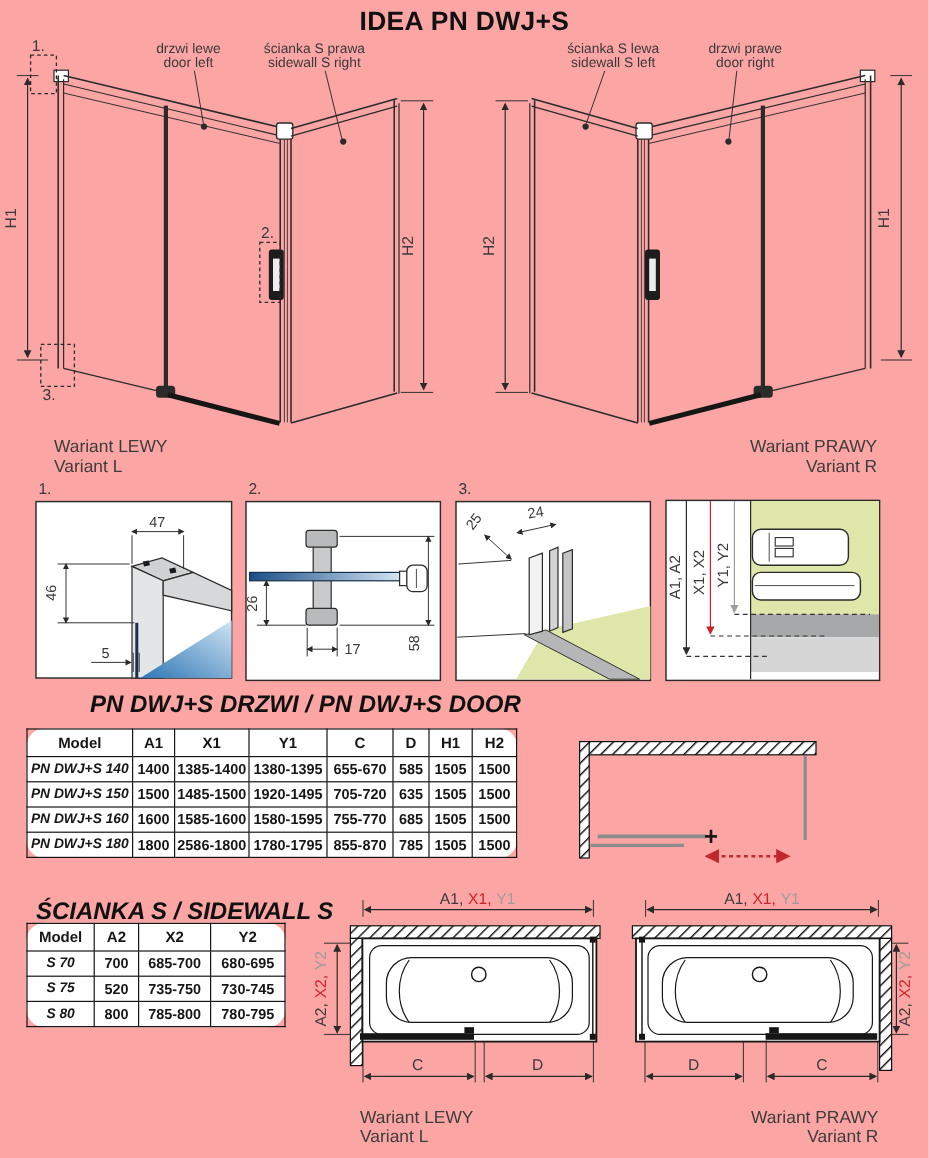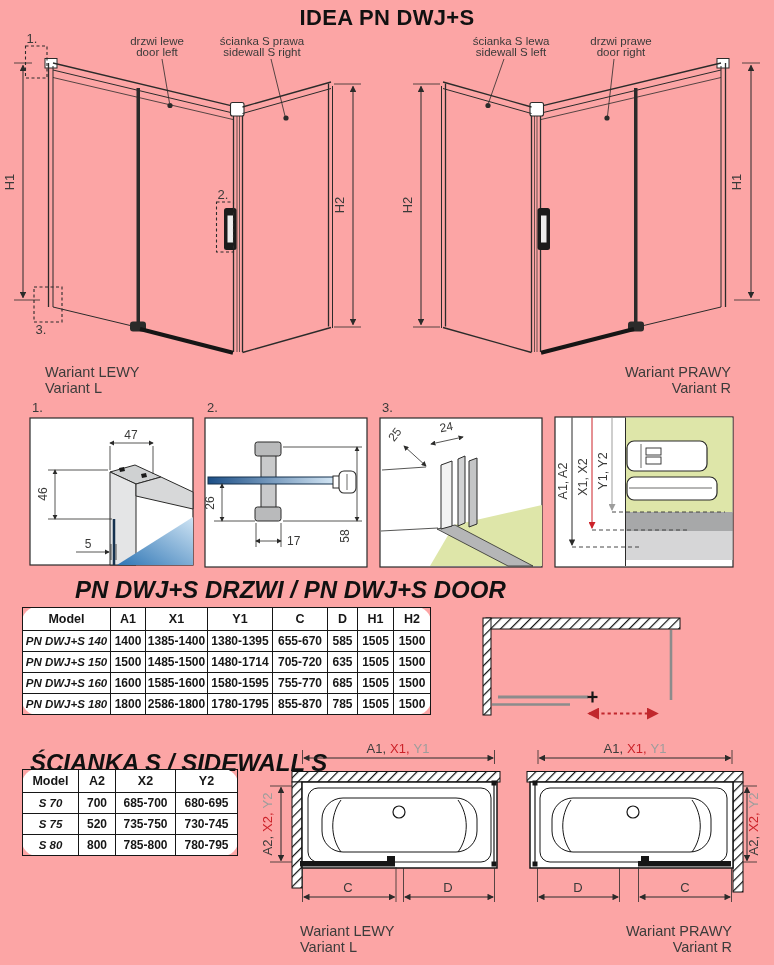--- a/index.html
+++ b/index.html
@@ -1,20 +1,20 @@
 <!DOCTYPE html>
 <html><head>
 <meta charset="utf-8">
 <style>
   html,body{margin:0;padding:0;background:#fff;}
   .page{position:relative;width:774px;height:965px;background:#fca5a5;overflow:hidden;
         font-family:"Liberation Sans",sans-serif;color:#1a1a1a;}
   .title{position:absolute;left:0;top:5px;width:774px;text-align:center;
          font-size:22px;font-weight:bold;letter-spacing:.3px;color:#111;}
-  .heading{position:absolute;font-style:italic;font-weight:bold;font-size:24px;
+  .heading{position:absolute;font-style:italic;font-weight:bold;font-size:20px;
            color:#111;white-space:nowrap;}
   table.spec{position:absolute;border-collapse:collapse;table-layout:fixed;background:#fff;border-radius:15px;}
   .spec th,.spec td{border:1.5px solid #161616;text-align:center;vertical-align:middle;
                     padding:0;overflow:hidden;white-space:nowrap;}
   .spec th{font-size:12.5px;font-weight:bold;height:22px;color:#161616;}
   .spec td{font-size:12px;height:20px;color:#161616;font-weight:bold;}
   .spec td.model{font-weight:bold;font-style:italic;font-size:11.5px;}
   .c-red{color:#cc2229}.c-gray{color:#9d9d9c}.c-green{color:#7dae3d}.c-purple{color:#8a7ba8}
   svg{position:absolute;overflow:visible;}
   svg text{font-family:"Liberation Sans",sans-serif;fill:#3a3a39;}
@@ -305,21 +305,21 @@
         <td>1380-1395</td>
         <td>655-670</td>
         <td>585</td>
         <td>1505</td>
         <td>1500</td>
       </tr>
       <tr>
         <td class="model">PN DWJ+S 150</td>
         <td>1500</td>
         <td>1485-1500</td>
-        <td>1480-1714</td>
+        <td>1920-1495</td>
         <td>705-720</td>
         <td>635</td>
         <td>1505</td>
         <td>1500</td>
       </tr>
       <tr>
         <td class="model">PN DWJ+S 160</td>
         <td>1600</td>
         <td>1585-1600</td>
         <td>1580-1595</td>

